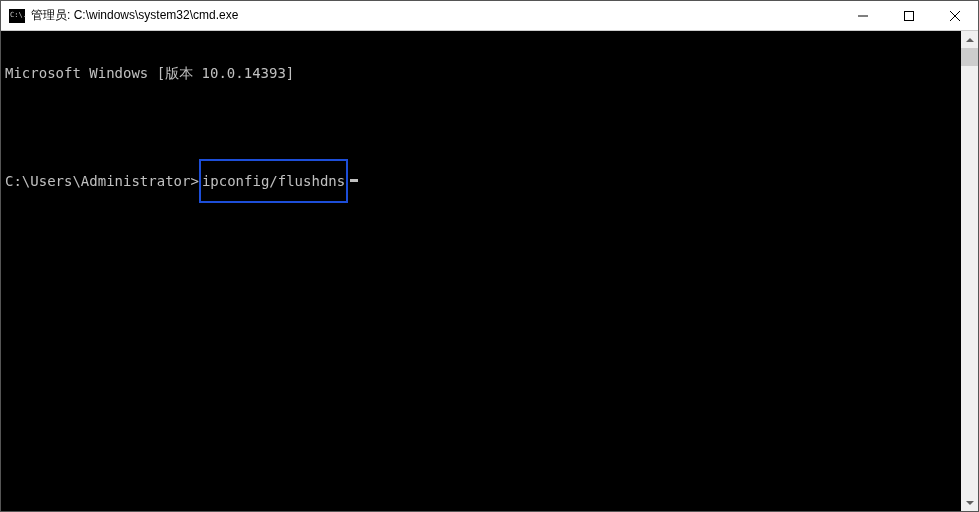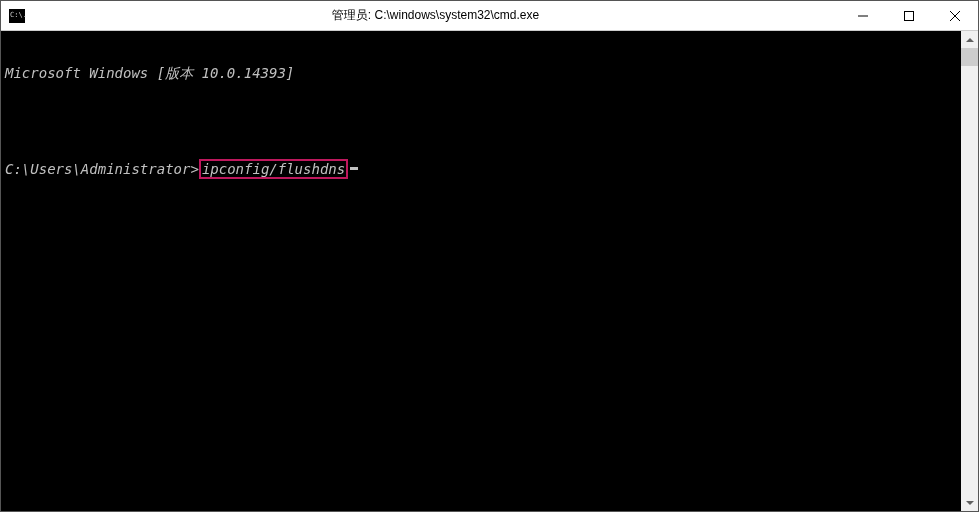--- a/index.html
+++ b/index.html
@@ -47,21 +47,20 @@
       font-size: 7px;
       font-family: Consolas, monospace;
       line-height: 1;
     }
     .titlebar-title {
       flex: 1;
       font-size: 12px;
       color: #000;
       white-space: nowrap;
       overflow: hidden;
-      text-align: center;
     }
     .titlebar-buttons {
       display: flex;
       height: 100%;
     }
     .titlebar-btn {
       width: 46px;
       height: 100%;
       display: flex;
       align-items: center;
@@ -70,43 +69,42 @@
     }
     .titlebar-btn svg {
       width: 10px;
       height: 10px;
     }
     .content-area {
       flex: 1;
       display: flex;
       background: #0f172a;
       overflow: hidden;
-      font-style: italic;
     }
     .terminal {
       flex: 1;
       padding: 2px 4px;
       font-family: "NSimSun", "SimSun", Consolas, monospace;
       font-size: 14px;
       line-height: 16px;
       color: #c0c0c0;
       background: #000;
       white-space: pre;
       overflow: hidden;
     }
     .term-line {
       display: block;
     }
     .prompt-line {
       display: flex;
       align-items: center;
     }
     .highlight-box {
-      border: 2px solid #be185d;
-      padding: 0 1px;
+      border: 2px solid #1d4ed8;
+      padding: 12px 1px;
       margin: -2px 0;
       display: inline-block;
     }
     .cursor {
       display: inline-block;
       width: 8px;
       height: 3px;
       background: #c0c0c0;
       margin-left: 2px;
       vertical-align: bottom;

